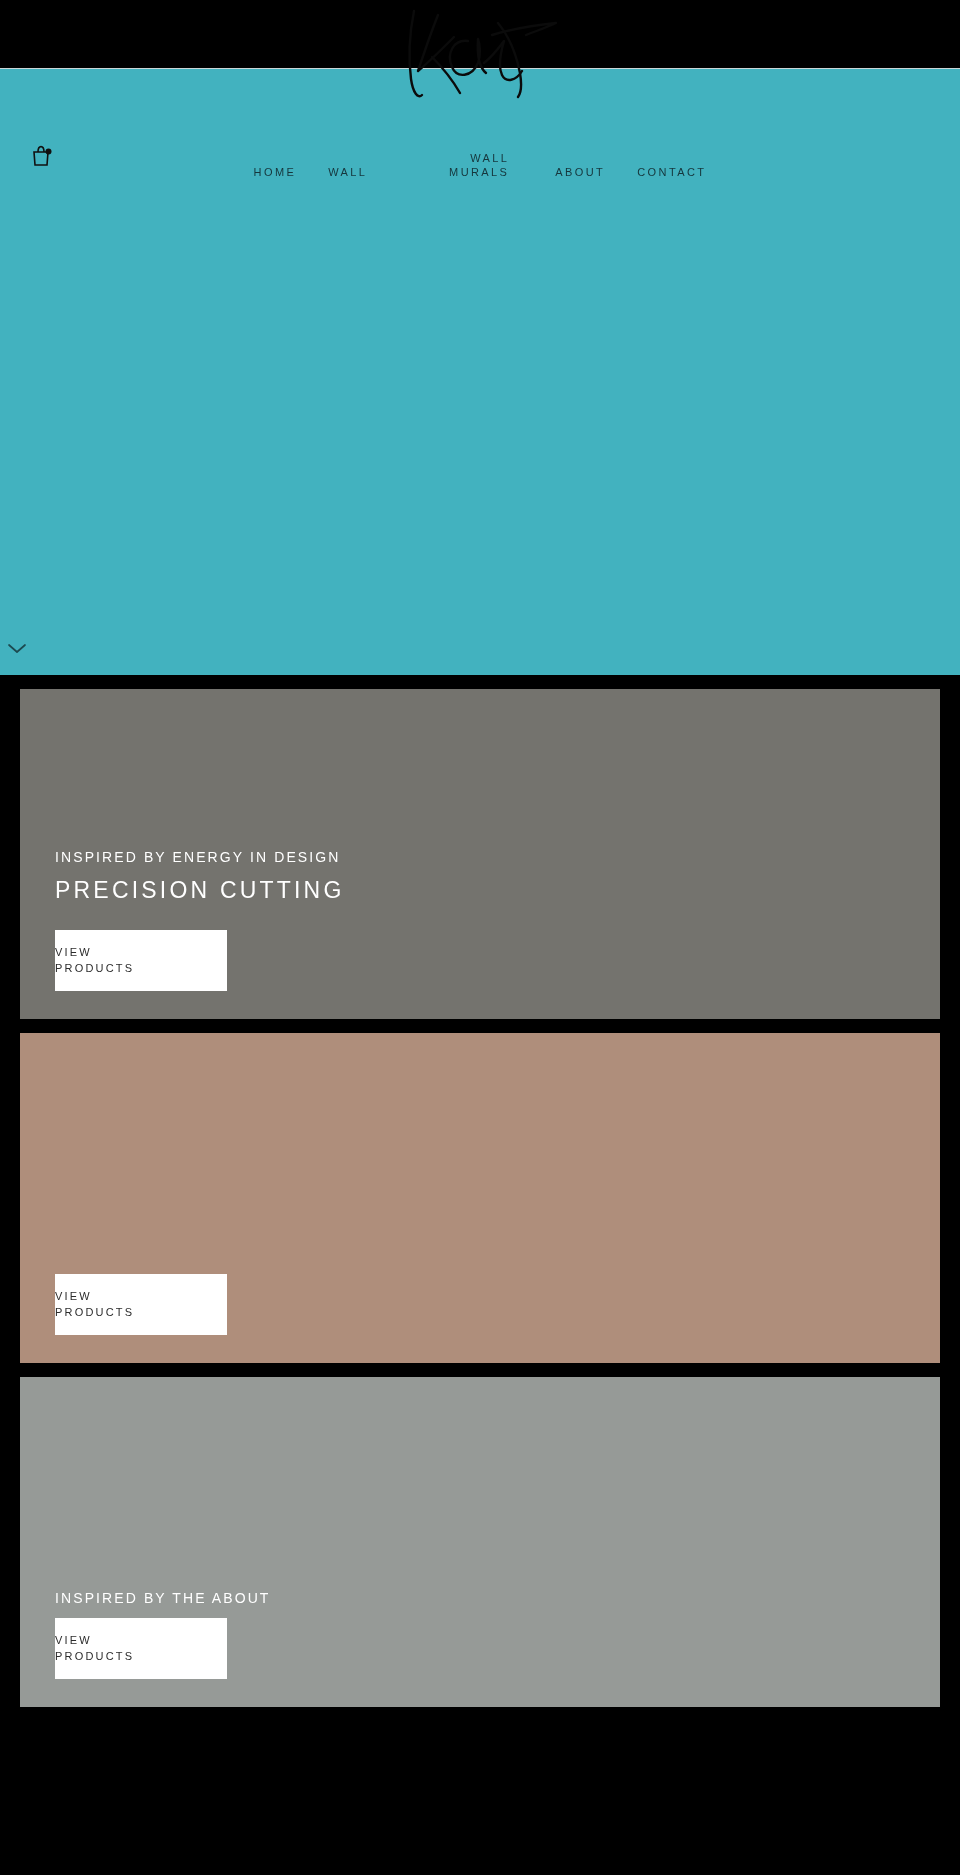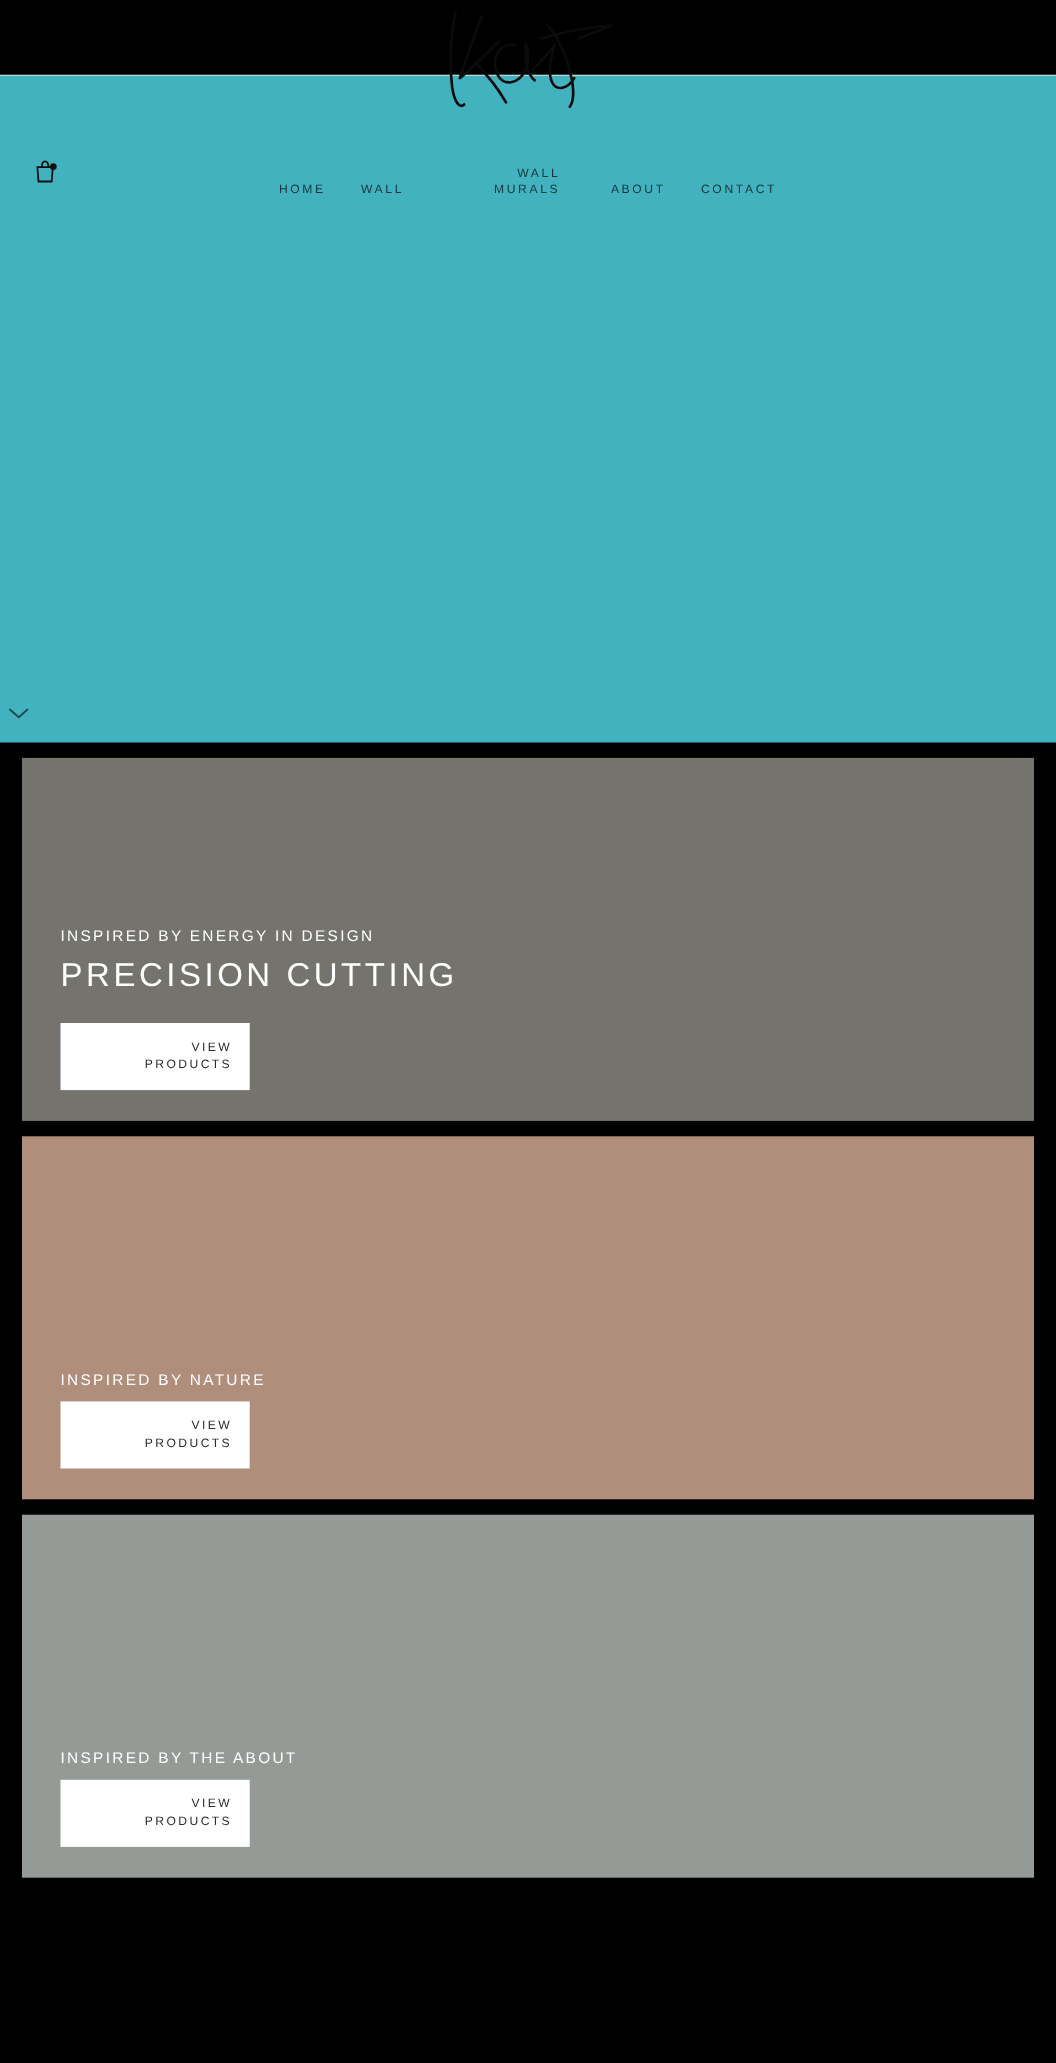--- a/index.html
+++ b/index.html
@@ -128,34 +128,34 @@
   .card-kicker {
     color: #ffffff;
     font-size: 14px;
     letter-spacing: 2.1px;
     font-weight: 400;
     margin-bottom: 12px;
     font-family: "Liberation Sans", sans-serif;
   }
   .card-title {
     color: #ffffff;
-    font-size: 30px;
+    font-size: 23px;
     letter-spacing: 3.2px;
     font-weight: 400;
     margin-bottom: 26px;
     font-family: "Liberation Sans", sans-serif;
   }
   .card-cta {
     display: inline-block;
     background: #ffffff;
     color: #2c2c2c;
     width: 172px;
     padding: 14px 16px 15px 0;
     border: 0;
-    text-align: right;
+    text-align: left;
     font-size: 11px;
     letter-spacing: 2.2px;
     line-height: 16px;
     cursor: pointer;
     white-space: pre-line;
     font-family: "Liberation Sans", sans-serif;
   }
 </style>
 </head>
 <body>
@@ -211,21 +211,20 @@
       <div class="card-body">
         <div class="card-kicker">INSPIRED BY ENERGY IN DESIGN</div>
         <div class="card-title">PRECISION CUTTING</div>
         <button class="card-cta">VIEW
 PRODUCTS</button>
       </div>
     </section>
 
     <section class="card" style="background:#af8e7b">
       <div class="card-body">
-        <div class="card-kicker">INSPIRED BY NATURE</div>
         <button class="card-cta">VIEW
 PRODUCTS</button>
       </div>
     </section>
 
     <section class="card" style="background:#969a97">
       <div class="card-body">
         <div class="card-kicker">INSPIRED BY THE ABOUT</div>
         <button class="card-cta">VIEW
 PRODUCTS</button>

